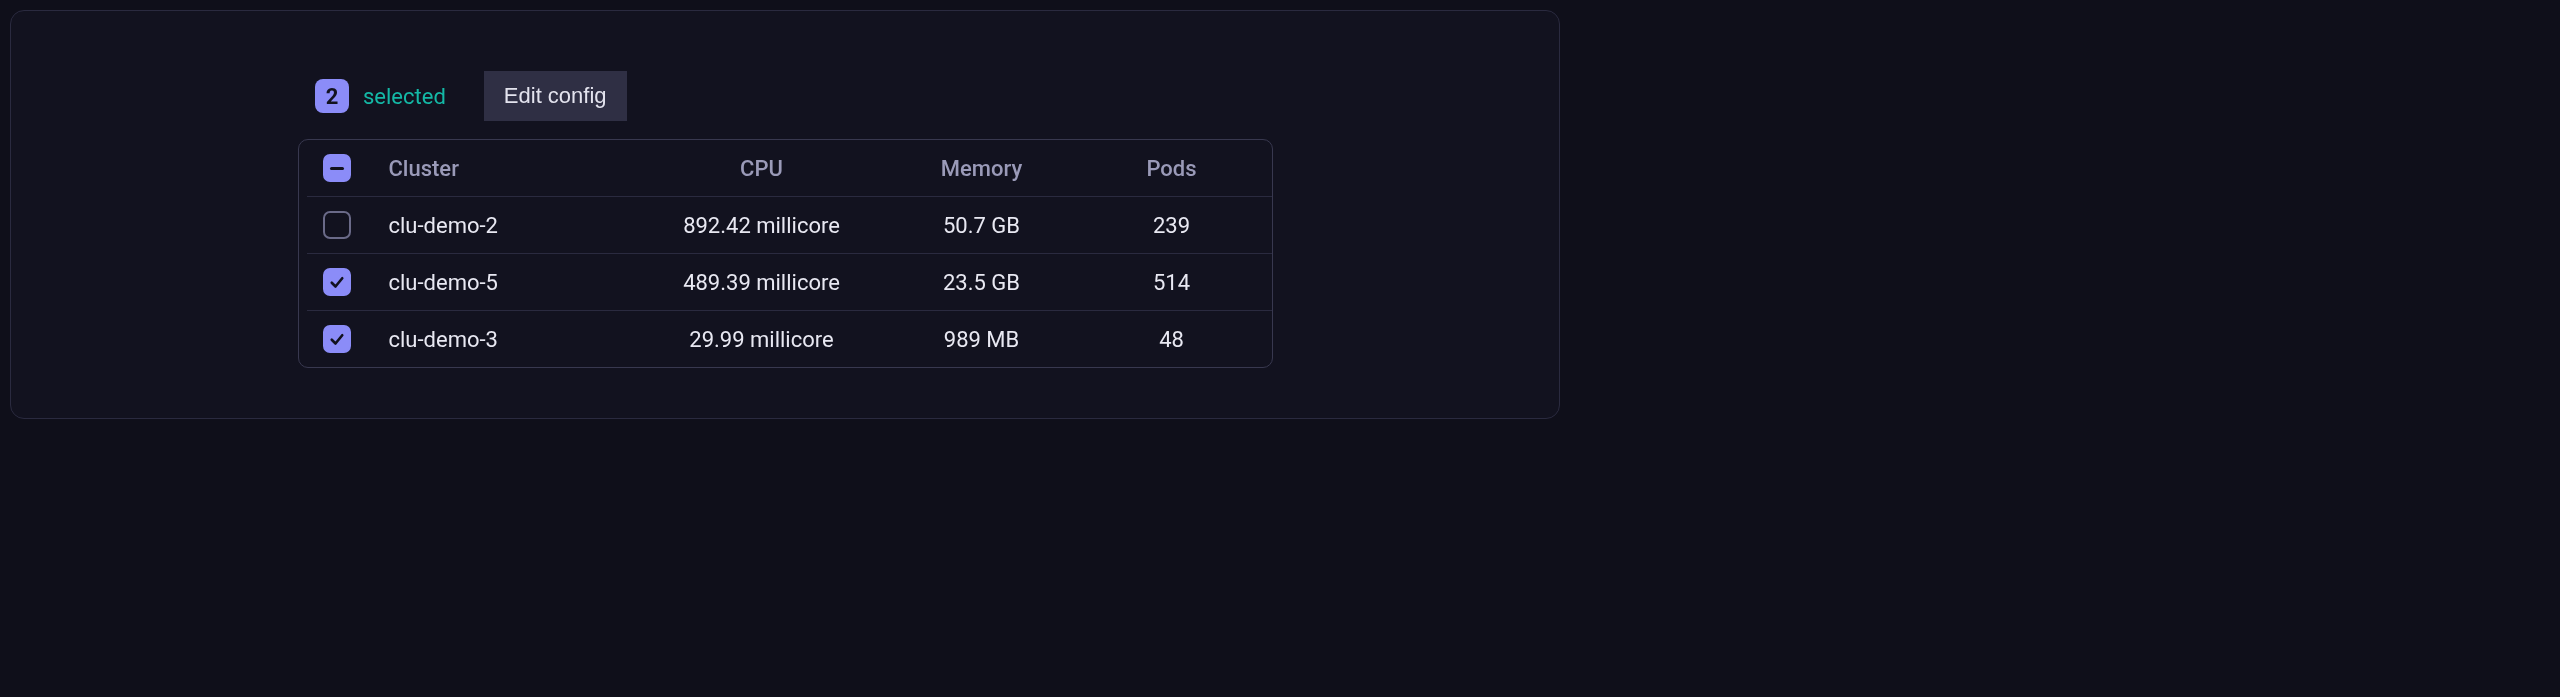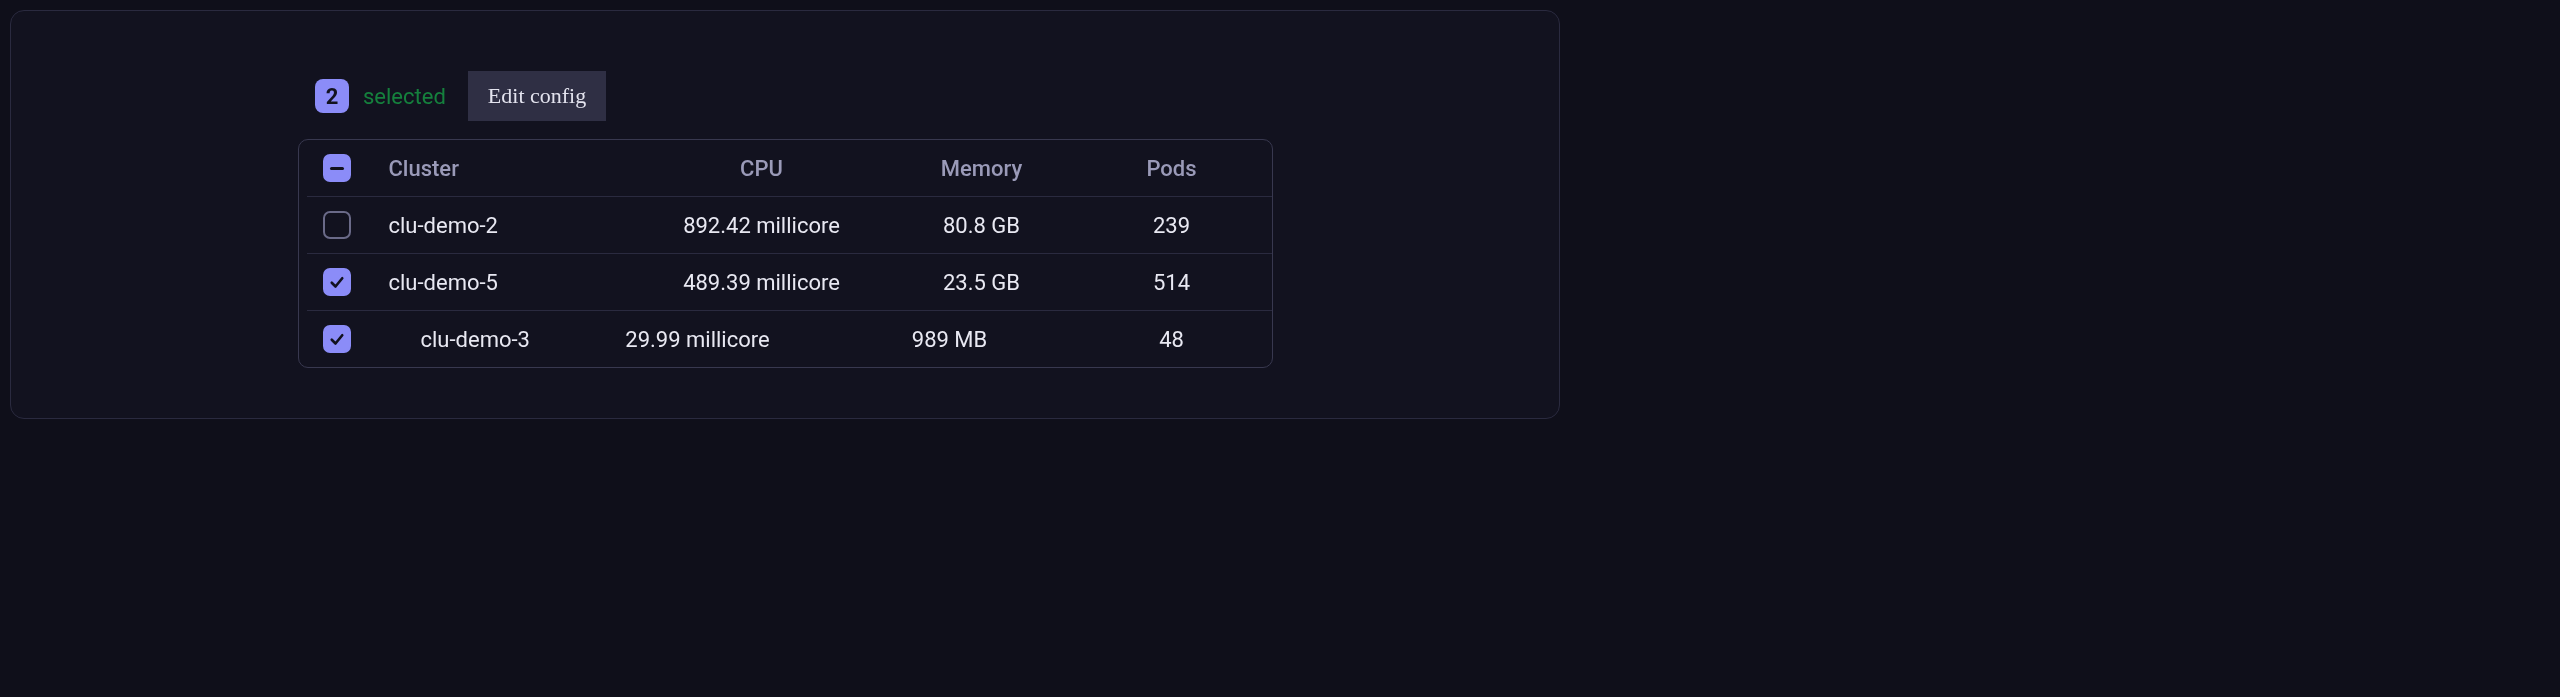--- a/index.html
+++ b/index.html
@@ -33,57 +33,56 @@
     font-weight: 700;
     font-size: 22px;
     width: 34px;
     height: 34px;
     border-radius: 8px;
     display: flex;
     align-items: center;
     justify-content: center;
   }
   .selected-label {
-    color: #15803d;
+    color: #14b8a6;
     font-size: 22px;
-    margin-right: 8px;
+    margin-right: 24px;
   }
   .btn {
     background: #2f2f44;
     color: #e3e3ee;
     border: none;
     font-size: 22px;
     font-weight: 500;
     padding: 12px 20px;
     border-radius: 0;
     cursor: pointer;
     display: inline-flex;
     align-items: center;
     gap: 14px;
-    font-family: Liberation Serif, serif;
   }
   .btn svg { width: 22px; height: 22px; }
 
   .table-wrap {
     margin: 0 auto;
     width: 975px;
     border: 1px solid #38384f;
     border-radius: 10px;
     overflow: hidden;
     padding-left: 8px;
   }
   .row {
     display: grid;
     grid-template-columns: 70px 1fr 220px 220px 160px;
     align-items: center;
     padding: 14px 20px 14px 12px;
     border-bottom: 1px solid #2a2a3f;
     font-size: 22px;
   }
-  .row:last-child { border-bottom: none; gap: 32px; }
+  .row:last-child { border-bottom: none; }
   .row.header { color: #9a9ab8; font-weight: 500; }
   .row.data { color: #e8e8f2; }
   .col-cpu, .col-mem, .col-pods { text-align: center; }
 
   .checkbox {
     width: 28px;
     height: 28px;
     border-radius: 7px;
     border: 2px solid #6a6a88;
     background: transparent;
@@ -131,21 +130,21 @@
       <div>Cluster</div>
       <div class="col-cpu">CPU</div>
       <div class="col-mem">Memory</div>
       <div class="col-pods">Pods</div>
     </div>
 
     <div class="row data">
       <div class="checkbox"></div>
       <div>clu-demo-2</div>
       <div class="col-cpu">892.42 millicore</div>
-      <div class="col-mem">80.8 GB</div>
+      <div class="col-mem">50.7 GB</div>
       <div class="col-pods">239</div>
     </div>
 
     <div class="row data">
       <div class="checkbox checked">
         <svg viewBox="0 0 24 24" fill="none" stroke="#12121f" stroke-width="3.5" stroke-linecap="round" stroke-linejoin="round">
             <polyline points="5 13 10 18 19 7"></polyline>
           </svg>
       </div>
       <div>clu-demo-5</div>

